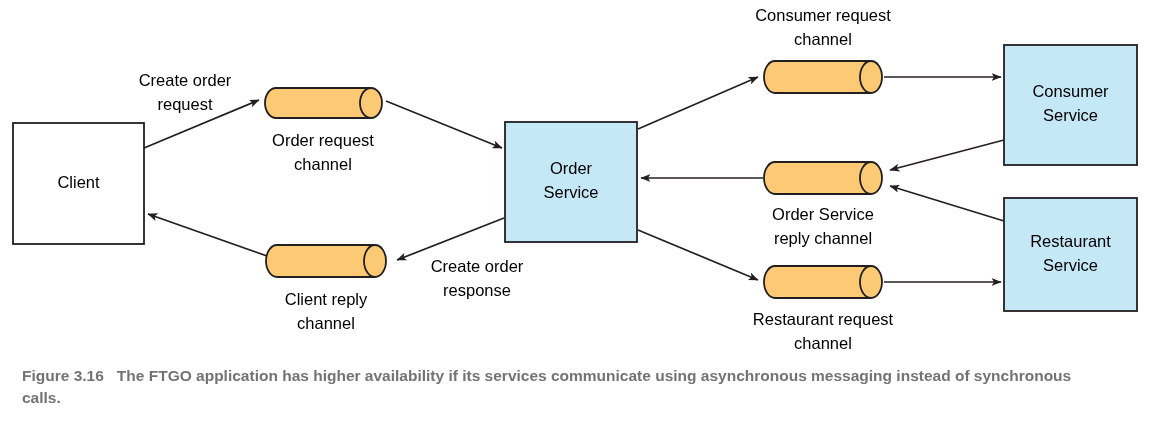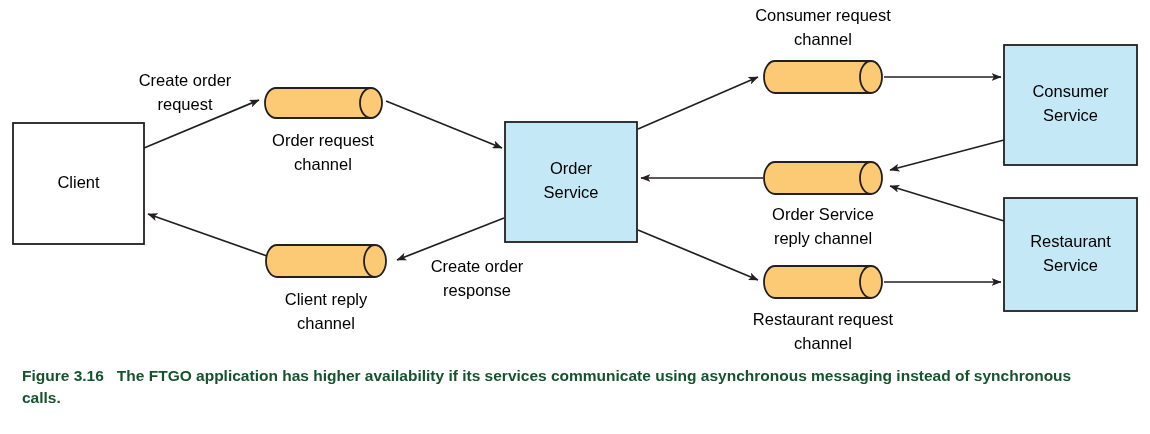--- a/index.html
+++ b/index.html
@@ -50,21 +50,21 @@
     fill: none;
   }
   #caption {
     position: absolute;
     left: 22px;
     top: 365px;
     width: 1090px;
     font-family: "Liberation Sans", sans-serif;
     font-size: 15.5px;
     font-weight: bold;
-    color: #14532d;
+    color: #737373;
     line-height: 1.45;
   }
   #caption .cap-num {
     margin-right: 13px;
   }
 </style>
 </head>
 <body>
 
 <div id="figure-root">

